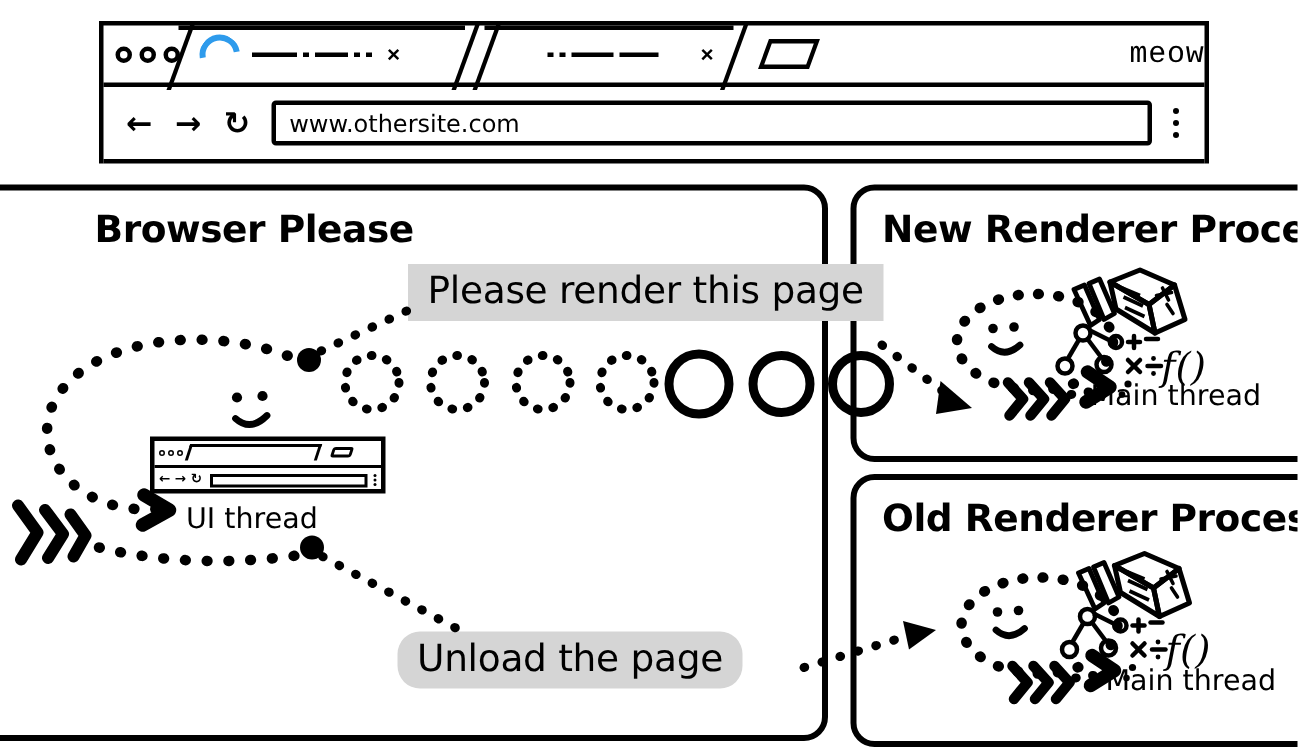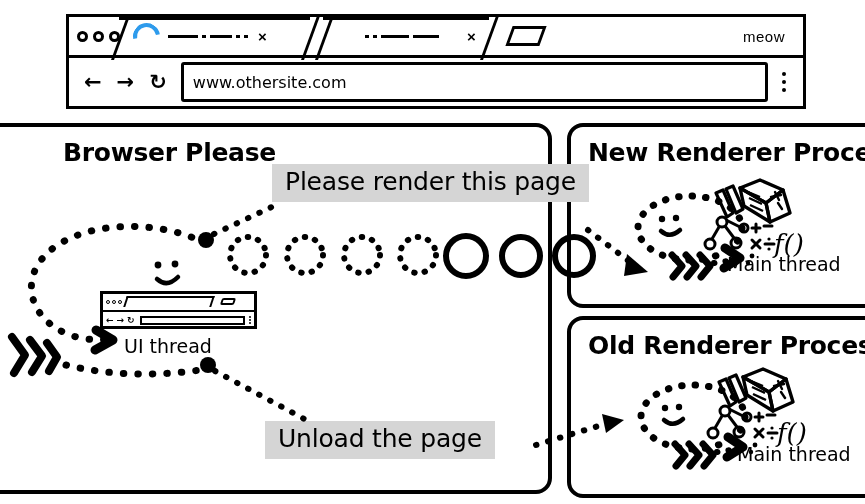--- a/index.html
+++ b/index.html
@@ -104,45 +104,44 @@
   #tab-new {
     position: relative;
     margin-left: 6px;
     width: 34px; height: 20px;
     border: 3px solid #000;
     transform: skewX(-20deg);
     box-sizing: border-box;
   }
   #brand {
     margin-left: auto;
-    margin-right: 18px;
-    font-size: 15px;
+    font-size: 20px;
     letter-spacing: 0.5px;
-    font-family: Liberation Sans, sans-serif;
+    font-family: Liberation Mono, monospace;
   }
 
   #nav-bar {
     position: relative;
     height: 51px;
     display: flex;
     align-items: center;
     box-sizing: border-box;
     border-bottom: 3px solid #000;
   }
   .nav-ico {
     font-size: 21px;
     font-weight: bold;
     margin-left: 15px;
     line-height: 1;
     font-family: "DejaVu Sans", sans-serif;
   }
   #url-bar {
     margin-left: 14px;
     flex: 1 1 auto;
-    height: 40px;
+    height: 30px;
     border: 3px solid #000;
     border-radius: 3px;
     display: flex; align-items: center;
     padding-left: 9px;
     box-sizing: border-box;
     margin-right: 14px;
     background: #fff;
   }
   #url-text {
     font-size: 16px;
@@ -192,22 +191,22 @@
   
   .callout {
     position: absolute;
     background: #d5d5d5;
     font-size: 25px;
     padding: 3px 13px 6px 13px;
     white-space: nowrap;
     font-family: "DejaVu Sans", sans-serif;
     letter-spacing: -0.2px;
   }
-  #callout-render { left: 272px; top: 164px; }
-  #callout-unload { left: 265px; top: 421px; }
+  #callout-render { left: 272px; top: 176px; }
+  #callout-unload { left: 265px; top: 421px; border-radius: 15px; }
 
   
   #art {
     position: absolute;
     left: 0; top: 0;
     width: 865px; height: 504px;
     pointer-events: none;
   }
 
   

